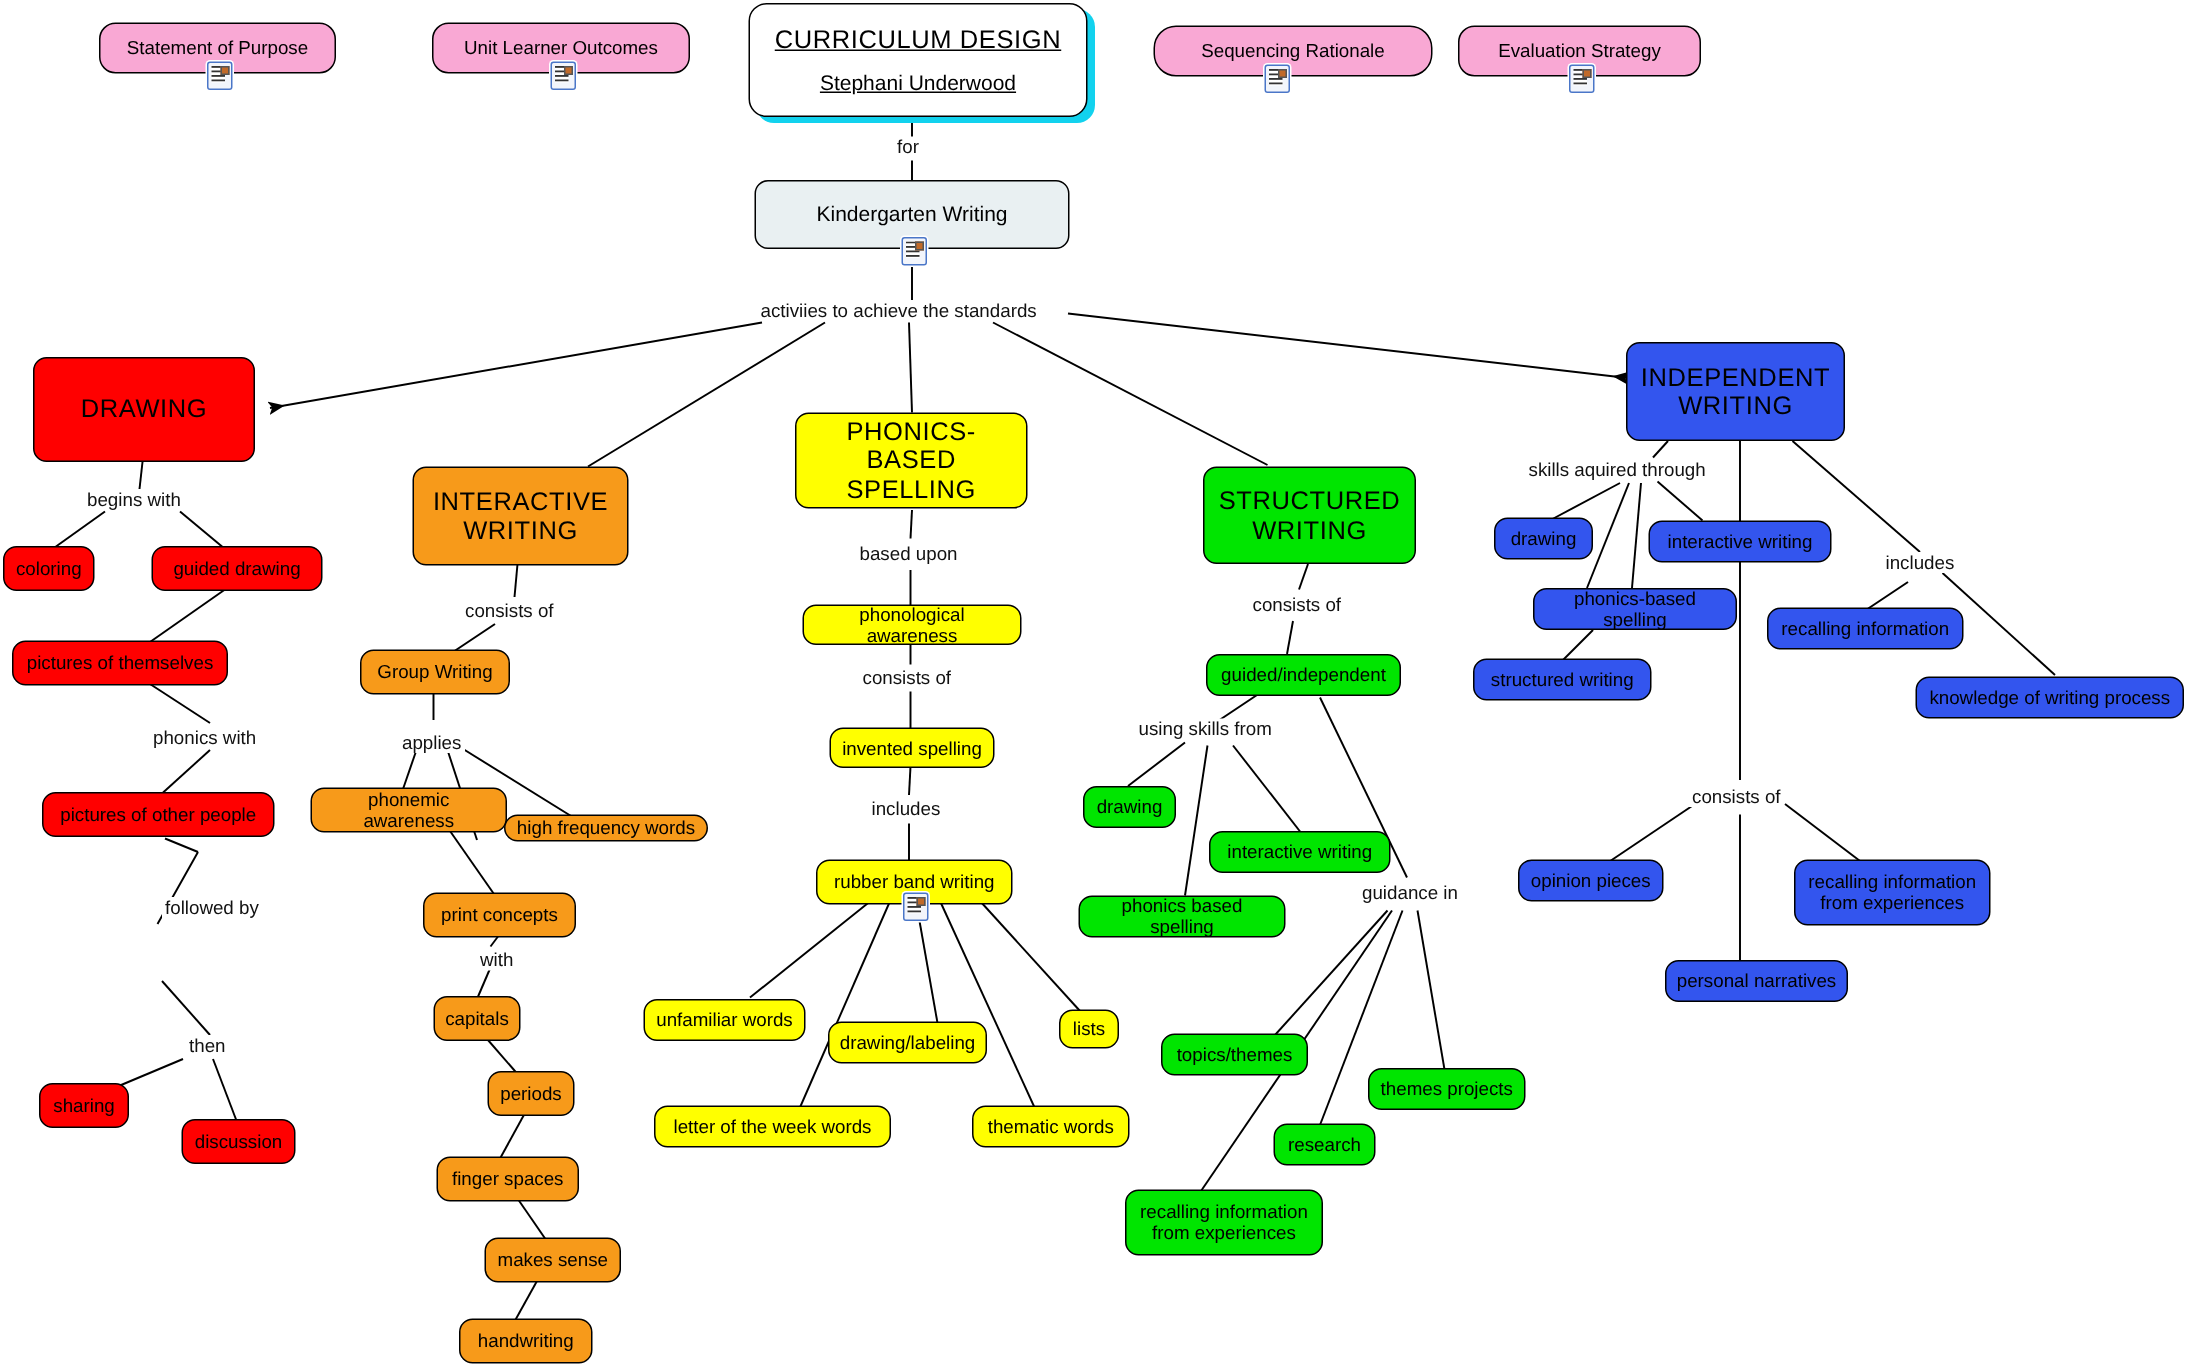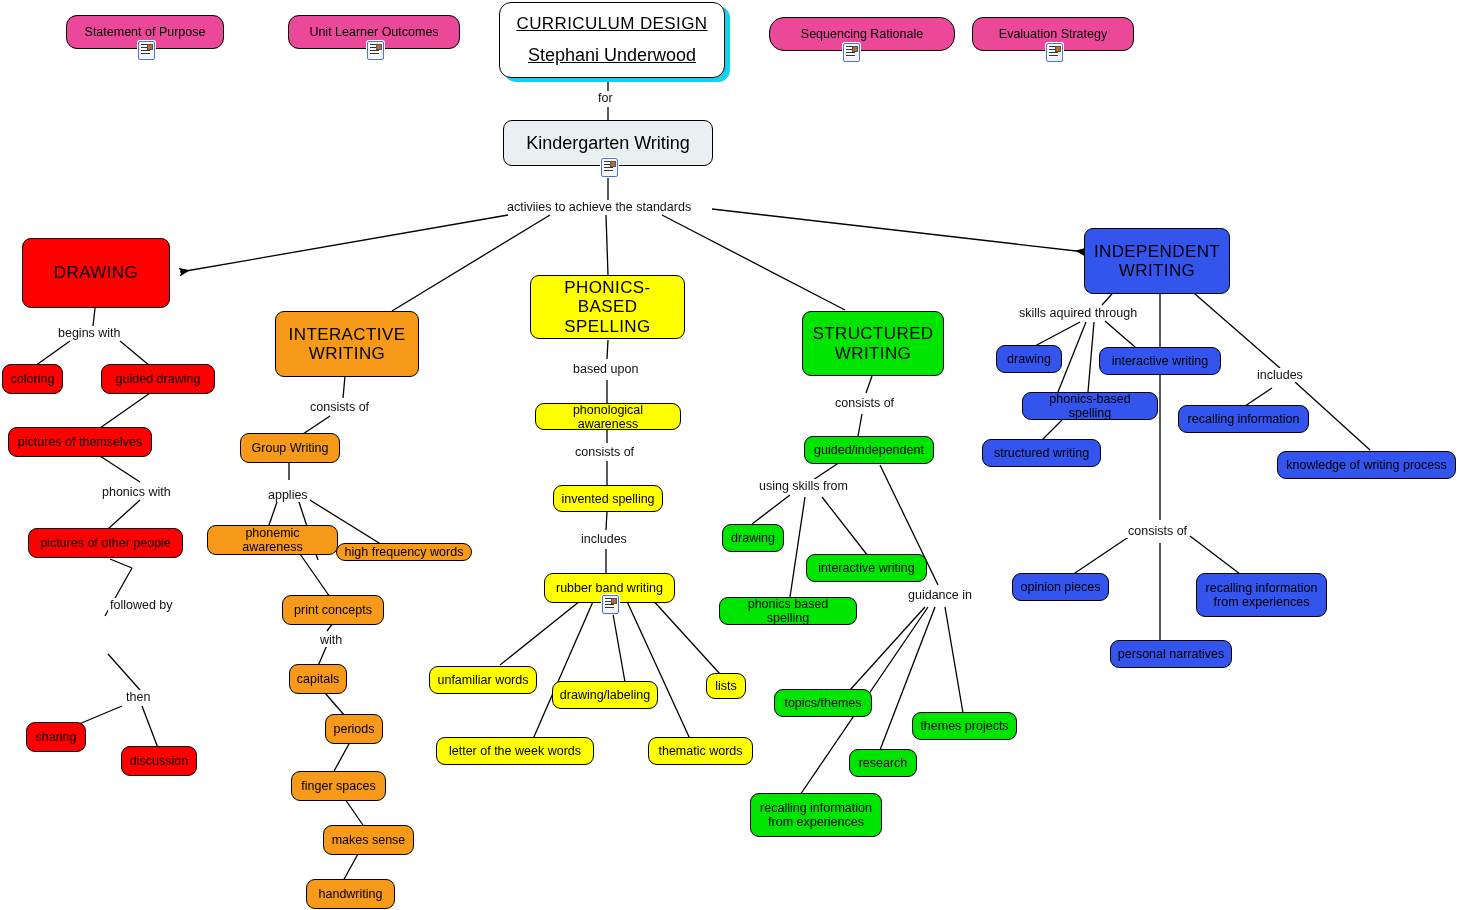--- a/index.html
+++ b/index.html
@@ -5,31 +5,31 @@
   html,body{margin:0;padding:0;background:#ffffff;}
   body{font-family:"Liberation Sans", sans-serif;}
   #canvas{position:relative;width:1458px;height:910px;background:#ffffff;overflow:hidden;}
   #edges{position:absolute;left:0;top:0;width:1458px;height:910px;pointer-events:none;}
 
   .node{position:absolute;box-sizing:border-box;border:1.6px solid #000;border-radius:9px;
         display:flex;align-items:center;justify-content:center;text-align:center;
         color:#000;line-height:1.12;padding:2px 6px;z-index:3;}
   .node span{display:block;white-space:pre-line;}
 
-  .n-cyan{background:#ec4899;border-radius:11px;}
+  .n-cyan{background:#f9a8d4;border-radius:11px;}
   .n-red{background:#ff0000;}
   .n-orange{background:#f79a1a;}
   .n-yellow{background:#ffff00;}
   .n-green{background:#00e500;}
   .n-blue{background:#3355ee;}
   .n-grey{background:#e9f0f2;}
   .n-white{background:#ffffff;border-radius:12px;text-decoration:underline;}
 
   .big{font-size:17px;letter-spacing:.4px;}
-  .mid{font-size:18px;}
+  .mid{font-size:14px;}
   .sml{font-size:12.5px;}
 
   .shadow-cyan{position:absolute;background:#12d2ee;border-radius:12px;z-index:2;}
 
   .elabel{position:absolute;font-size:12.5px;color:#111;background:#fff;
           white-space:nowrap;z-index:4;padding:0 2px;}
 
   .resicon{position:absolute;width:15px;height:17px;z-index:6;
            border:1.4px solid #4a76c8;border-radius:2px;background:#f2f5fb;
            box-shadow:0 0 0 1px #ffffff;}

